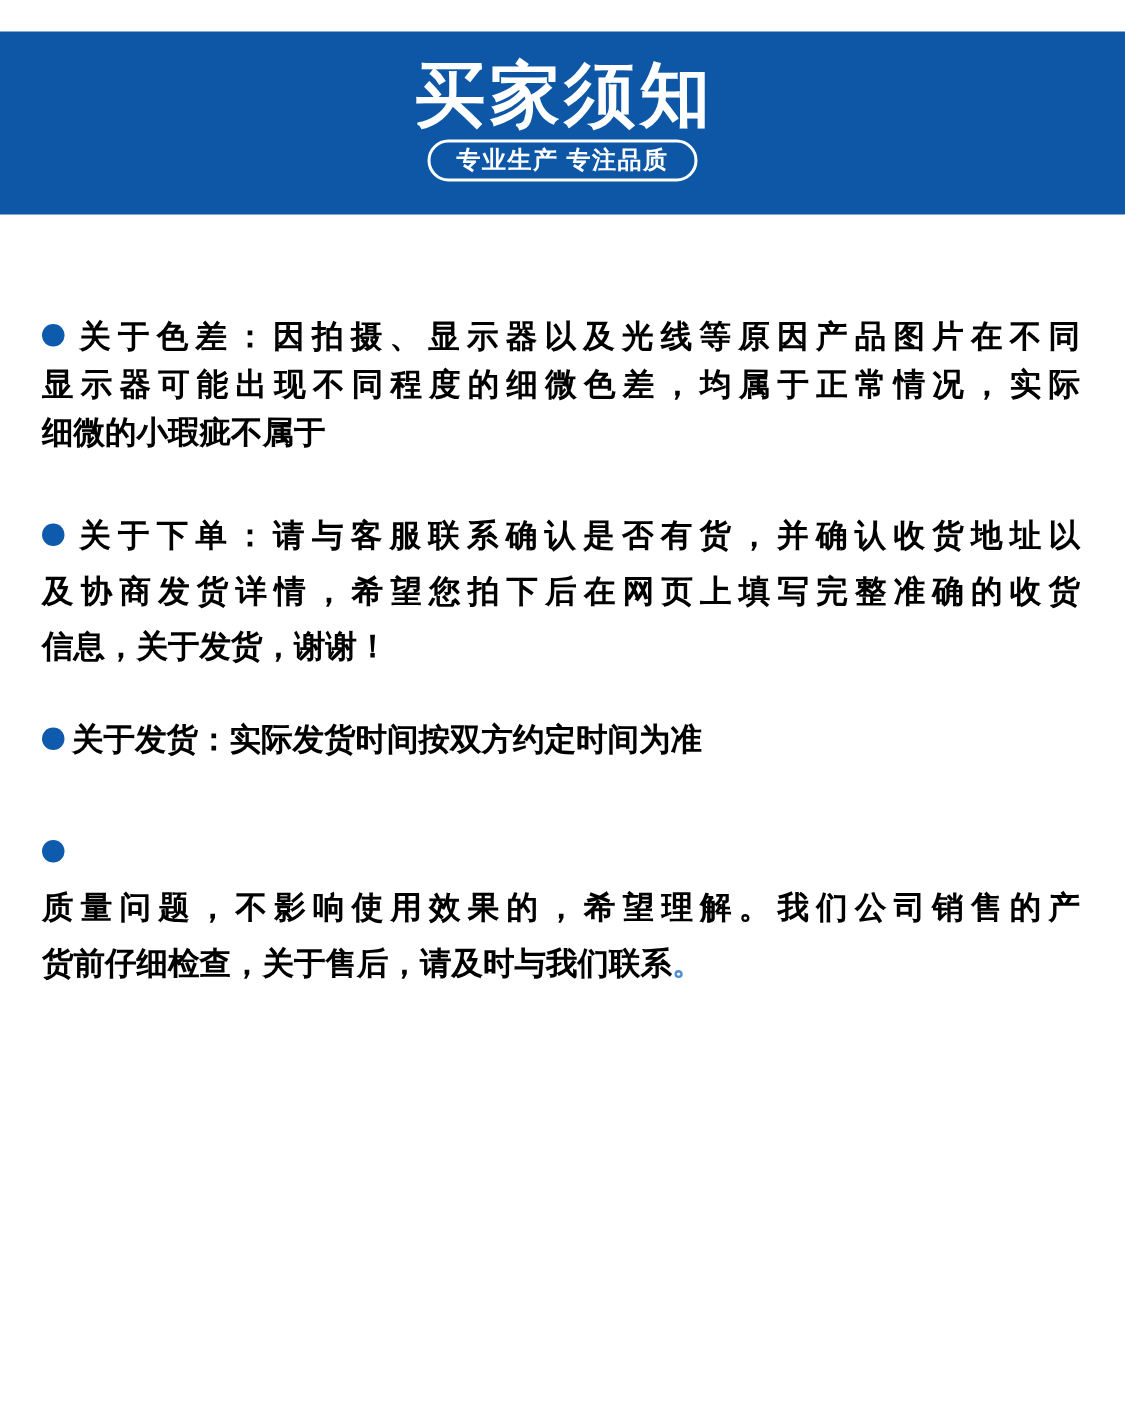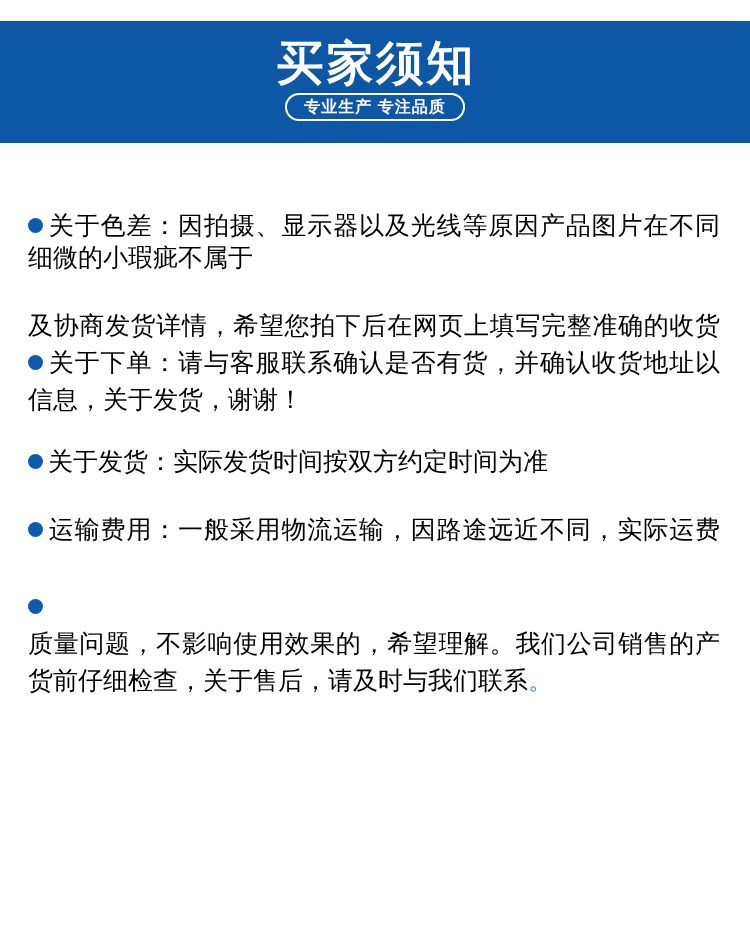--- a/index.html
+++ b/index.html
@@ -52,22 +52,22 @@
     font-size: 16px;
     font-weight: 700;
     letter-spacing: 1px;
     white-space: nowrap;
   }
 
   
   .content {
     padding: 0 30px 0 28px;
     color: #000000;
-    font-weight: 400;
-    font-size: 25px;
+    font-weight: 700;
+    font-size: 21px;
   }
   .para { margin: 0; }
   .line {
     text-align: justify;
     text-align-last: justify;
     text-justify: inter-ideograph;
   }
   .line.last { text-align-last: left; }
 
   .para-colors    { margin-top: 66px; line-height: 32px; }
@@ -98,35 +98,35 @@
     <h1 class="banner-title">买家须知</h1>
     <div class="tagline-pill">
       <span class="tagline-text">专业生产 专注品质</span>
     </div>
   </header>
 
   <main class="content">
 
     <section class="para para-colors">
       <div class="line"><span class="bullet"></span><span>关于色差：因拍摄、显示器以及光线等原因产品图片在不同</span></div>
+      <div class="line">显示器可能出现不同程度的细微色差，均属于正常情况，实际</div>
       <div class="line last">细微的小瑕疵不属于</div>
     </section>
 
     <section class="para para-order">
+      <div class="line"><span class="bullet"></span><span>关于下单：请与客服联系确认是否有货，并确认收货地址以</span></div>
       <div class="line">及协商发货详情，希望您拍下后在网页上填写完整准确的收货</div>
-      <div class="line"><span class="bullet"></span><span>关于下单：请与客服联系确认是否有货，并确认收货地址以</span></div>
       <div class="line last">信息，关于发货，谢谢！</div>
     </section>
 
     <section class="para para-shipping">
       <div class="line last"><span class="bullet"></span><span>关于发货：实际发货时间按双方约定时间为准</span></div>
     </section>
 
     <section class="para para-freight">
-      <div class="line"><span class="bullet"></span><span>运输费用：一般采用物流运输，因路途远近不同，实际运费</span></div>
     </section>
 
     <section class="para para-aftersale">
       <div class="line"><span class="bullet"></span></div>
       <div class="line">质量问题，不影响使用效果的，希望理解。我们公司销售的产</div>
       <div class="line last"><span>货前仔细检查，关于售后，请及时与我们联系</span><span class="accent-period">。</span></div>
     </section>
 
   </main>
 </div>

